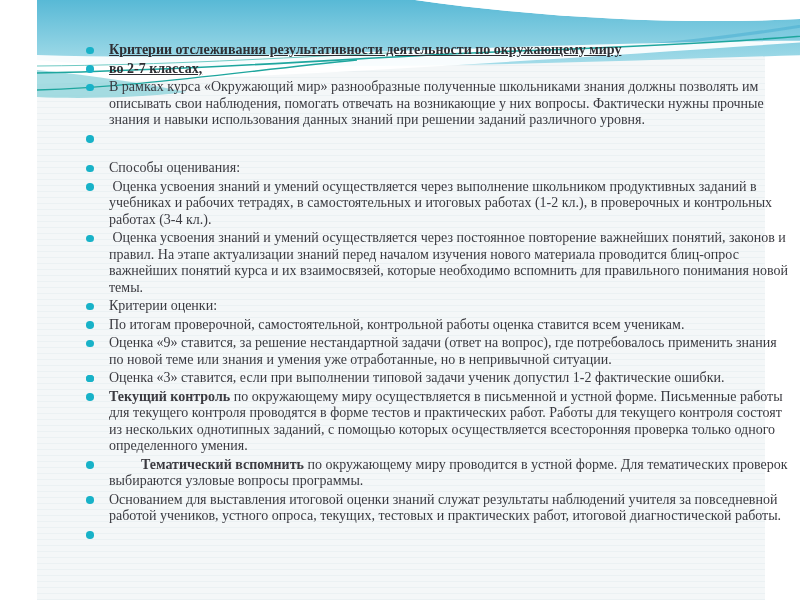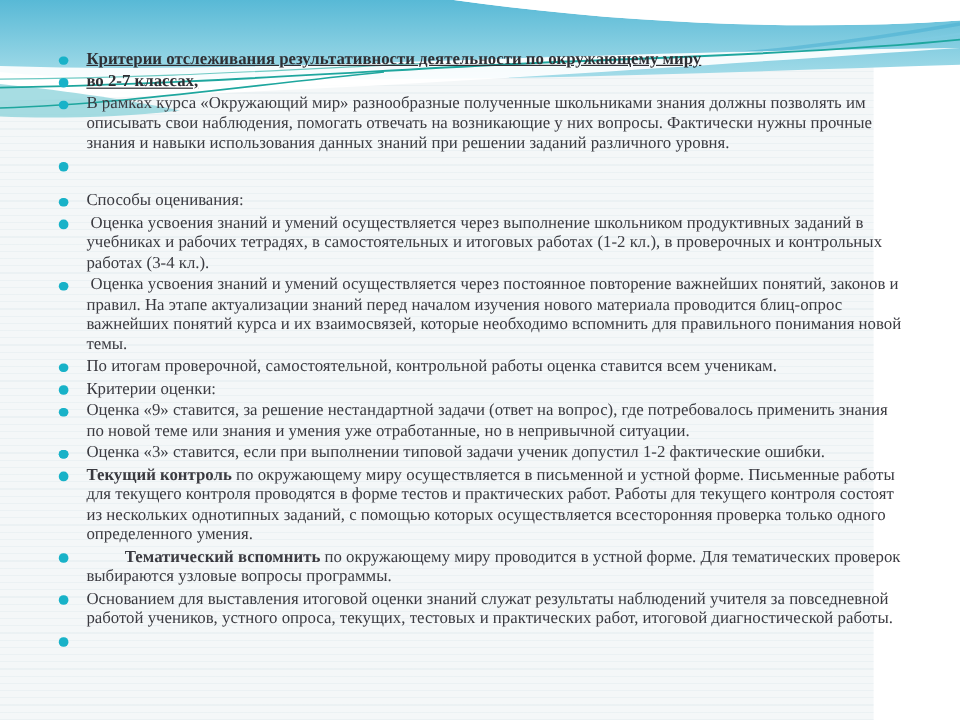--- a/index.html
+++ b/index.html
@@ -9,20 +9,21 @@
   }
   .slide {
     position: relative;
     width: 728px; height: 600px;
     background-color: var(--bg-color, #f4f7f8);
     background-image: repeating-linear-gradient(
       0deg,
       rgba(188,210,218,0.16) 0px, rgba(188,210,218,0.16) 1px,
       rgba(255,255,255,0.0) 1px, rgba(255,255,255,0.0) 6px);
     font-family: "Liberation Serif", "DejaVu Serif", serif;
+    margin-left: 37px;
   }
   .wave-svg {
     position: absolute; top: 0; left: 0; display: block;
   }
   .content {
     position: absolute; left: 40px; top: 42px; width: 714px;
   }
   ul.bullets {
     list-style: none; margin: 0; padding: 0;
     font-size: 14px; line-height: 16.5px;
@@ -79,22 +80,22 @@
 
   <div class="content">
     <ul class="bullets" id="bullet-list">
         <li class="title"><span class="bullet"></span><span class="text">Критерии отслеживания результативности деятельности по окружающему миру</span></li>
         <li class="title"><span class="bullet"></span><span class="text">во 2-7 классах,</span></li>
         <li class="para"><span class="bullet"></span><span class="text">В рамках курса «Окружающий мир» разнообразные полученные школьниками знания должны позволять им описывать свои наблюдения, помогать отвечать на возникающие у них вопросы. Фактически нужны прочные знания и навыки использования данных знаний при решении заданий различного уровня.</span></li>
         <li class="empty tall"><span class="bullet"></span><span class="text"></span></li>
         <li class="para"><span class="bullet"></span><span class="text">Способы оценивания:</span></li>
         <li class="para"><span class="bullet"></span><span class="text">&nbsp;Оценка усвоения знаний и умений осуществляется через выполнение школьником продуктивных заданий в учебниках и рабочих тетрадях, в самостоятельных и итоговых работах (1-2 кл.), в проверочных и контрольных работах (3-4 кл.).</span></li>
         <li class="para"><span class="bullet"></span><span class="text">&nbsp;Оценка усвоения знаний и умений осуществляется через постоянное повторение важнейших понятий, законов и правил. На этапе актуализации знаний перед началом изучения нового материала проводится блиц-опрос важнейших понятий курса и их взаимосвязей, которые необходимо вспомнить для правильного понимания новой темы.</span></li>
+        <li class="para"><span class="bullet"></span><span class="text">Критерии оценки:</span></li>
         <li class="para"><span class="bullet"></span><span class="text">По итогам проверочной, самостоятельной, контрольной работы оценка ставится всем ученикам.</span></li>
-        <li class="para"><span class="bullet"></span><span class="text">Критерии оценки:</span></li>
         <li class="para"><span class="bullet"></span><span class="text">Оценка «9» ставится, за решение нестандартной задачи (ответ на вопрос), где потребовалось применить знания по новой теме или знания и умения уже отработанные, но в непривычной ситуации.</span></li>
         <li class="para"><span class="bullet"></span></li>
         <li class="para"><span class="bullet"></span><span class="text">Оценка «3» ставится, если при выполнении типовой задачи ученик допустил 1-2 фактические ошибки.</span></li>
         <li class="para"><span class="bullet"></span><span class="text"><b>Текущий контроль</b> по окружающему миру осуществляется в письменной и устной форме. Письменные работы для текущего контроля проводятся в форме тестов и практических работ. Работы для текущего контроля состоят из нескольких однотипных заданий, с помощью которых осуществляется всесторонняя проверка только одного определенного умения.</span></li>
         <li class="para indent"><span class="bullet"></span><span class="text"><b>Тематический вспомнить</b> по окружающему миру проводится в устной форме. Для тематических проверок выбираются узловые вопросы программы.</span></li>
         <li class="para"><span class="bullet"></span><span class="text">Основанием для выставления итоговой оценки знаний служат результаты наблюдений учителя за повседневной работой учеников, устного опроса, текущих, тестовых и практических работ, итоговой диагностической работы.</span></li>
         <li class="empty"><span class="bullet"></span><span class="text"></span></li>
       </ul>
   </div>
 

